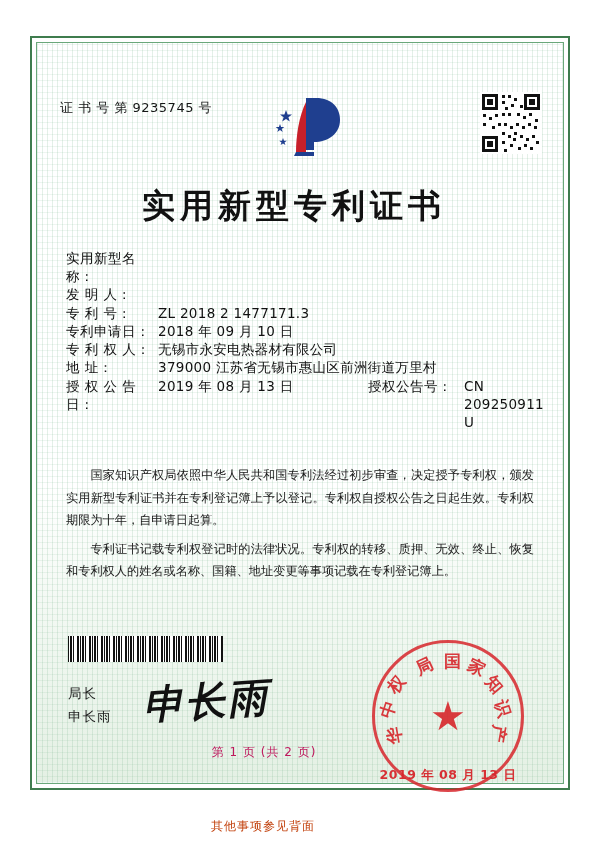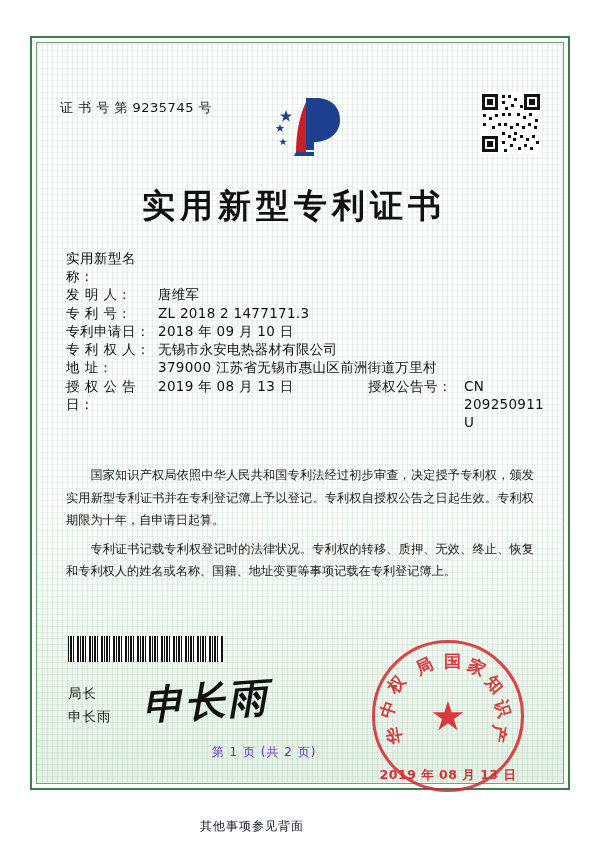--- a/index.html
+++ b/index.html
@@ -242,33 +242,33 @@
     opacity: 0.95;
   }
 
   .page-no {
     position: absolute;
     left: 0;
     top: 700px;
     width: 452px;
     text-align: center;
     font-size: 12px;
-    color: #6d28d9;
+    color: #be185d;
     letter-spacing: 1px;
   }
 
   .footer-note {
     position: absolute;
-    left: 0;
+    left: 11px;
     top: 818px;
     width: 504px;
     text-align: center;
     font-size: 12px;
     letter-spacing: 1px;
-    color: #0f172a;
+    color: #c2410c;
   }
 </style>
 </head>
 <body>
 
 <div class="page">
 
   <div class="frame-outer"></div>
   <div class="bg-tint"></div>
   <div class="guilloche"></div>
@@ -350,21 +350,20 @@
     <div class="doc-title">实用新型专利证书</div>
 
     <div class="fields">
 
       <div class="field-row">
         <div class="field-label">实用新型名称：</div>
       </div>
 
       <div class="field-row">
         <div class="field-label">发 明 人：</div>
-        <div class="field-value">唐维军</div>
       </div>
 
       <div class="field-row">
         <div class="field-label">专 利 号：</div>
         <div class="field-value">ZL 2018 2 1477171.3</div>
       </div>
 
       <div class="field-row">
         <div class="field-label">专利申请日：</div>
         <div class="field-value">2018 年 09 月 10 日</div>

